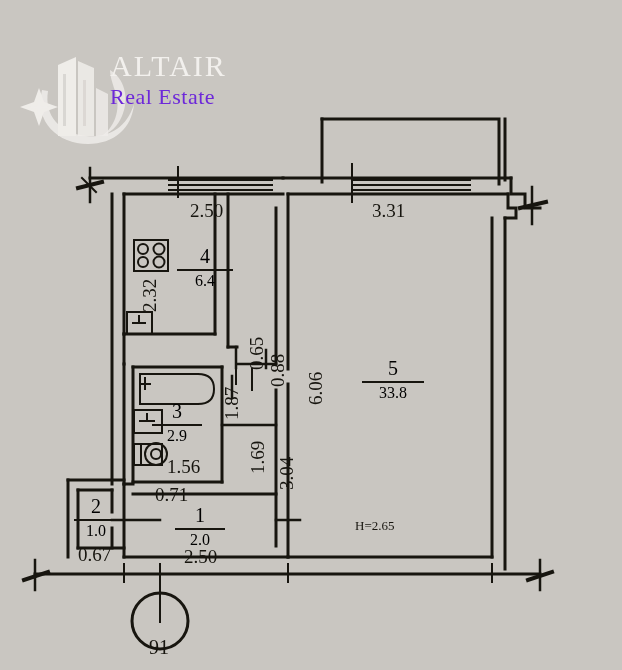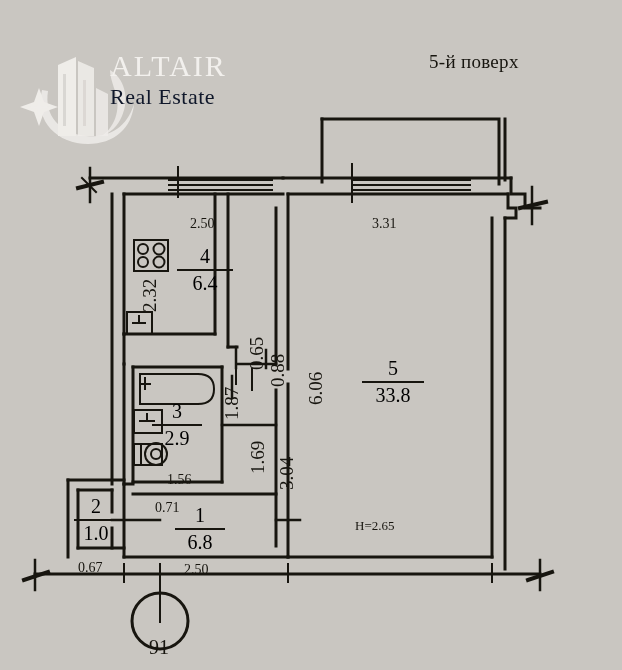--- a/index.html
+++ b/index.html
@@ -18,41 +18,41 @@
     position:absolute;
     font-family:"Liberation Serif", serif;
     color:#17150f;
     white-space:nowrap;
     line-height:1;
   }
   .floor-title{
     font-size:19px;
     letter-spacing:.3px;
   }
-  .dim{font-size:14px;margin-top:16px;}
+  .dim{font-size:19px;}
   .dim-v{font-size:19px;transform-origin:0 0;}
   .room-num{font-size:20px;text-align:center;}
-  .room-area{font-size:20px;text-align:center;}
+  .room-area{font-size:16px;text-align:center;}
   .room-box{position:absolute;text-align:center;}
   .room-box .rule{
     height:2px;background:#17150f;margin:1px auto 1px auto;
   }
   .height-label{font-size:13px;}
   .apt-num{font-size:20px;margin-top:26px;}
   
   #logo{
     position:absolute;left:14px;top:32px;width:240px;height:102px;
   }
   #logo .wordmark{
     position:absolute;left:96px;top:6px;
     color:#f2f0ed;
     font-family:"Liberation Serif", serif;
   }
   #logo .w1{font-size:30px;letter-spacing:2px;line-height:32px;}
-  #logo .w2{font-size:22px;letter-spacing:.5px;line-height:26px;position:absolute;left:96px;top:40px;color:#0f172a;}
+  #logo .w2{font-size:22px;letter-spacing:.5px;line-height:26px;position:absolute;left:96px;top:40px;color:#6d28d9;}
 </style>
 </head>
 <body>
 
 <div id="plan-root">
 
   <div id="logo">
     <svg width="240" height="102" viewBox="0 0 240 102">
       <g fill="#f2f0ed" opacity="0.93">
 
@@ -69,21 +69,20 @@
         <rect x="69" y="36" width="3" height="46" fill="#c9c6c1" opacity="0.45"></rect>
 
         <path d="M20 58 L25 44 L30 58 L44 63 L30 68 L25 82 L20 68 L6 63 Z"></path>
         <path d="M25 50 L27 62 L39 63 L27 65 L25 77 L23 65 L11 63 L23 62 Z" opacity="0.9"></path>
       </g>
     </svg>
     <div class="wordmark w1">ALTAIR</div>
     <div class="w2">Real Estate</div>
   </div>
 
-  <div class="txt floor-title" style="left:429px;top:40px;">5-й поверх</div>
 
   <svg class="plan" viewBox="0 0 622 670">
     <g stroke="#17150f" fill="none" stroke-linecap="square">
 
       <g>
         <path d="M322 107 L499 107 L499 172" stroke-width="3"></path>
         <path d="M322 107 L322 170" stroke-width="3"></path>
         <path d="M505 107 L505 168" stroke-width="3"></path>
       </g>
 
@@ -254,21 +253,21 @@
 
   <div class="room-box" style="left:148px;top:388px;width:58px;">
     <div class="room-num">3</div>
     <div class="rule" style="width:50px;"></div>
     <div class="room-area">2.9</div>
   </div>
 
   <div class="room-box" style="left:171px;top:492px;width:58px;">
     <div class="room-num">1</div>
     <div class="rule" style="width:50px;"></div>
-    <div class="room-area">6.8</div>
+    <div class="room-area">2.0</div>
   </div>
 
   <div class="room-box" style="left:70px;top:483px;width:52px;">
     <div class="room-num">2</div>
     <div class="rule" style="width:44px;"></div>
     <div class="room-area">1.0</div>
   </div>
 
   <div class="txt dim" style="left:190px;top:189px;">2.50</div>
 

